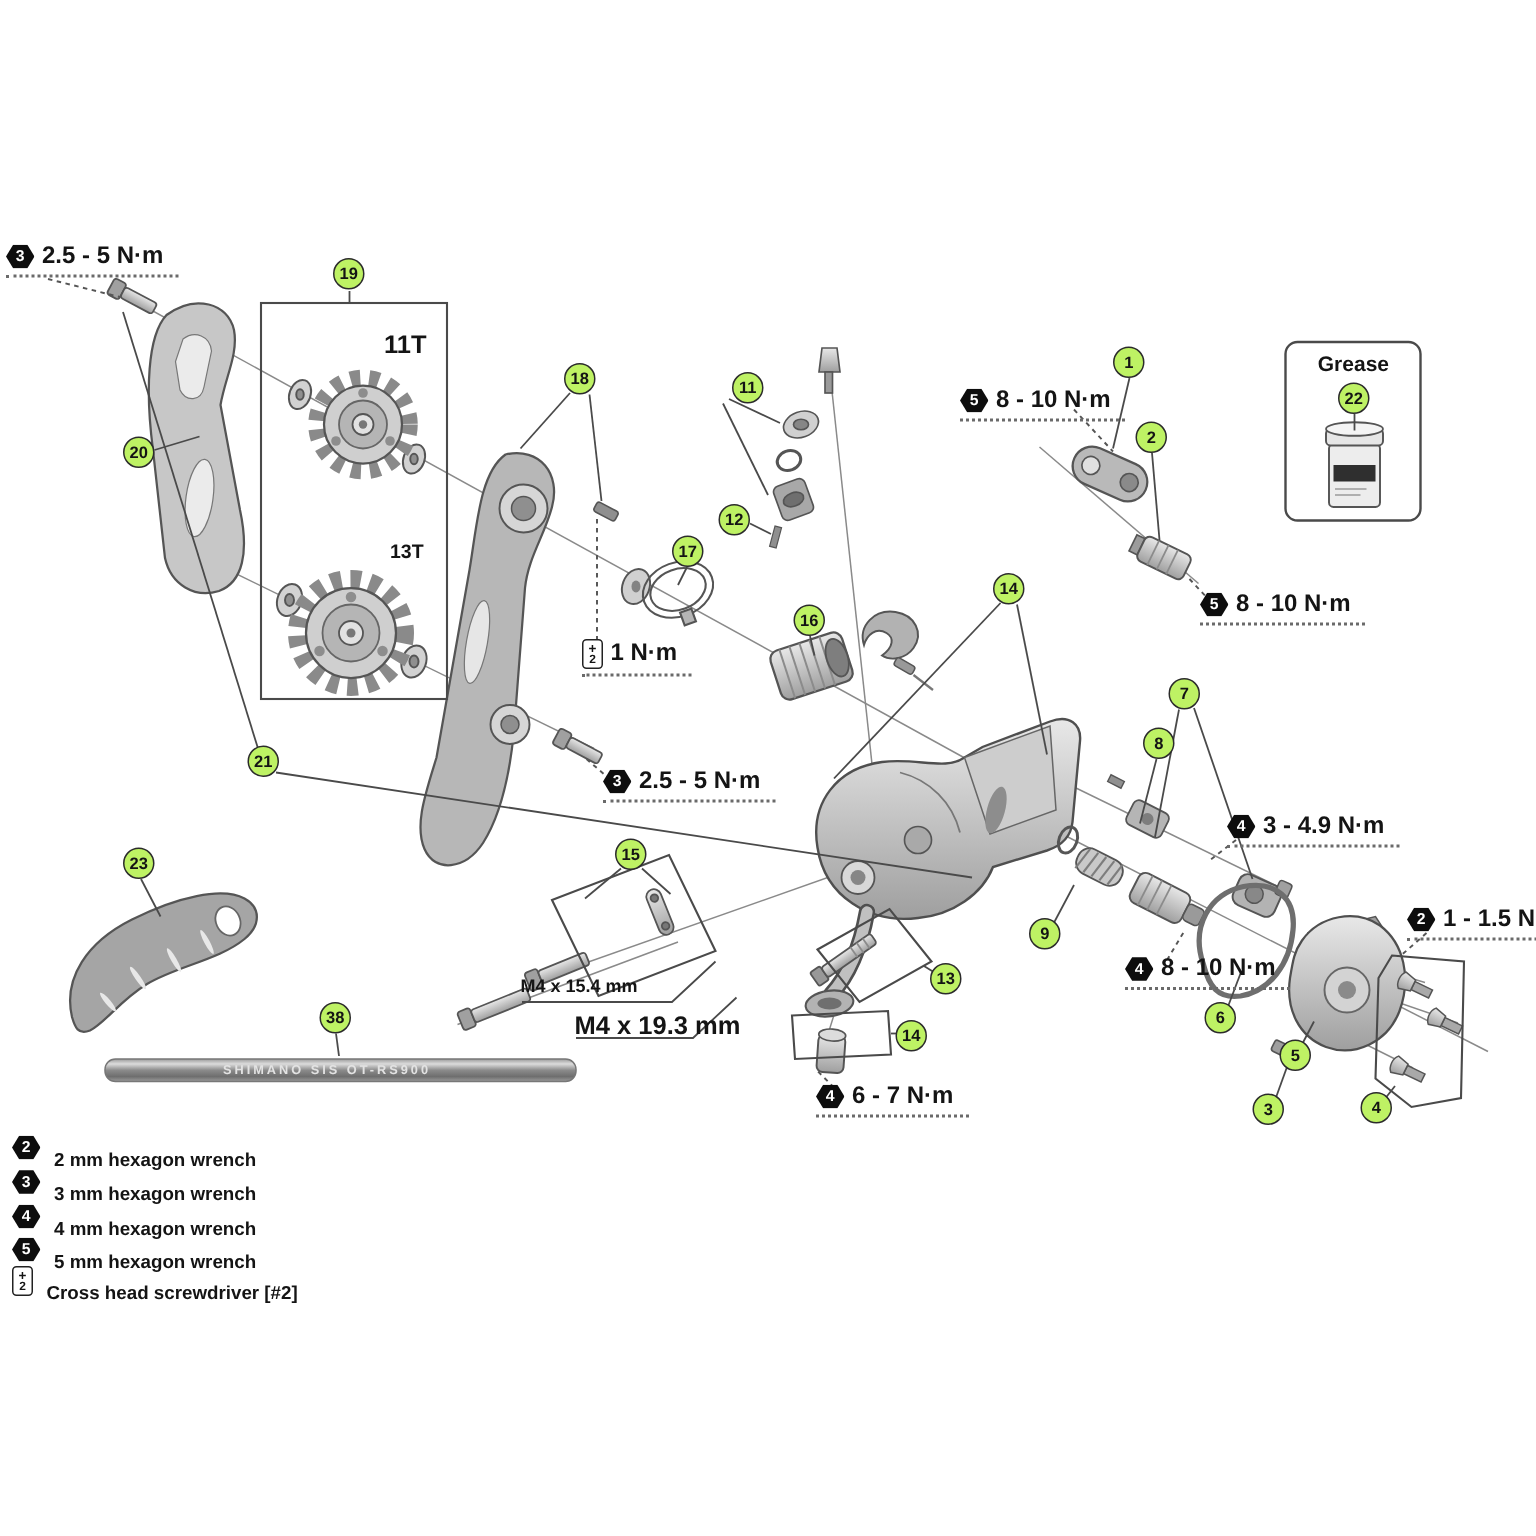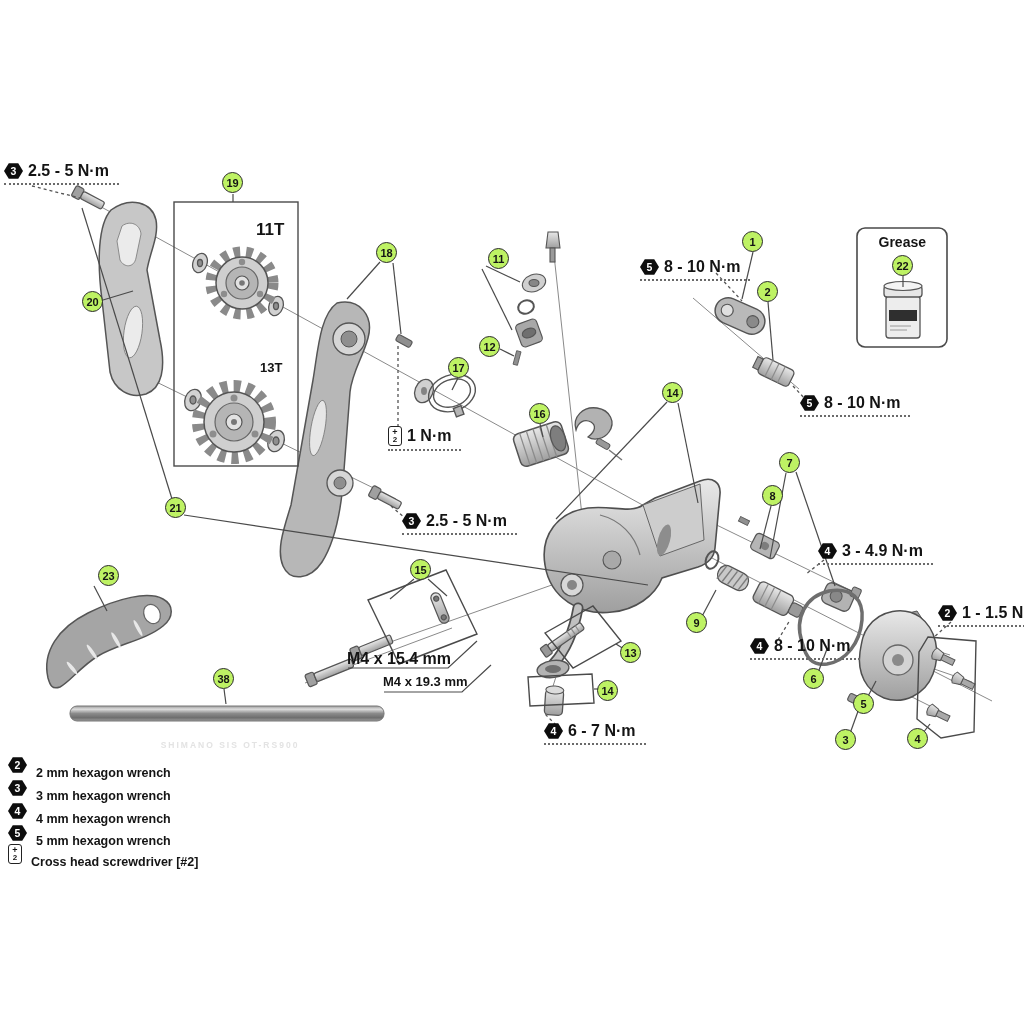--- a/index.html
+++ b/index.html
@@ -16,22 +16,22 @@
        justify-content:center;font-size:10.5px;font-weight:bold;flex:0 0 auto;
        clip-path:polygon(0 50%,25% 4%,75% 4%,100% 50%,75% 96%,25% 96%);}
   .ph{width:14px;height:20px;border:1.6px solid #222;border-radius:3px;background:#fff;
       display:flex;flex-direction:column;align-items:center;justify-content:center;
       line-height:1;flex:0 0 auto;box-sizing:border-box;}
   .ph i{font-style:normal;font-weight:bold;font-size:9px;margin-bottom:-1px;}
   .ph b{font-size:8px;}
   .ann{position:absolute;font-weight:bold;white-space:nowrap;z-index:6;}
   .lg{position:absolute;display:flex;align-items:center;gap:9px;z-index:6;}
   .lg-text{font-size:12.5px;font-weight:bold;margin-top:16px;}
-  .cable-text{position:absolute;left:90px;top:708px;width:280px;text-align:center;
-      font-size:8.5px;font-weight:bold;color:#e3e3e3;letter-spacing:2px;z-index:6;margin-top:32px;}
+  .cable-text{position:absolute;left:78px;top:708px;width:280px;text-align:center;
+      font-size:8.5px;font-weight:bold;color:#e3e3e3;letter-spacing:2px;z-index:6;}
 </style>
 </head>
 <body>
 
 <div id="canvas">
 
 <svg id="art" width="1024" height="1024" viewBox="0 0 1024 1024">
   <defs>
     <linearGradient id="gm" x1="0" y1="0" x2="0" y2="1">
       <stop offset="0" stop-color="#e8e8e8"></stop>
@@ -385,21 +385,21 @@
 <span class="pn" style="left:620px;top:642px">13</span>
 <span class="pn" style="left:597px;top:680px">14</span>
 <span class="pn" style="left:410px;top:559px">15</span>
 <span class="pn" style="left:529px;top:403px">16</span>
 <span class="pn" style="left:448px;top:357px">17</span>
 <span class="pn" style="left:376px;top:242px">18</span>
 <span class="pn" style="left:222px;top:172px">19</span>
 <span class="pn" style="left:82px;top:291px">20</span>
 <span class="pn" style="left:165px;top:497px">21</span>
 <span class="pn" style="left:892px;top:255px">22</span>
-<span class="pn" style="left:98px;top:565px">23</span>
+<span class="pn" style="left:82px;top:565px">23</span>
 <span class="pn" style="left:213px;top:668px">38</span>
 
 <div class="tq" style="left:4px;top:162px">
   <span class="hex">3</span>
   <span class="tq-text">2.5 - 5 N·m</span>
 </div>
 <div class="tq" style="left:640px;top:258px">
   <span class="hex">5</span>
   <span class="tq-text">8 - 10 N·m</span>
 </div>
@@ -430,22 +430,22 @@
   <span class="hex">2</span>
   <span class="tq-text">1 - 1.5 N·m</span>
 </div>
 <div class="tq" style="left:544px;top:722px">
   <span class="hex">4</span>
   <span class="tq-text">6 - 7 N·m</span>
 </div>
 
 <div class="ann" style="left:256px;top:220px;font-size:17px">11T</div>
 <div class="ann" style="left:260px;top:360px;font-size:13px">13T</div>
-<div class="ann" style="left:347px;top:650px;font-size:16px">M4 x 15.4 mm</div>
-<div class="ann" style="left:383px;top:674px;font-size:13px">M4 x 19.3 mm</div>
+<div class="ann" style="left:347px;top:650px;font-size:12px">M4 x 15.4 mm</div>
+<div class="ann" style="left:383px;top:674px;font-size:17px">M4 x 19.3 mm</div>
 <div class="ann" style="left:857px;top:234px;width:69px;text-align:right;font-size:14px">Grease</div>
 <div class="cable-text">SHIMANO SIS OT-RS900</div>
 
 <div class="lg" style="left:8px;top:750px">
   <span class="hex">2</span>
   <span class="lg-text">2 mm hexagon wrench</span>
 </div>
 <div class="lg" style="left:8px;top:773px">
   <span class="hex">3</span>
   <span class="lg-text">3 mm hexagon wrench</span>

